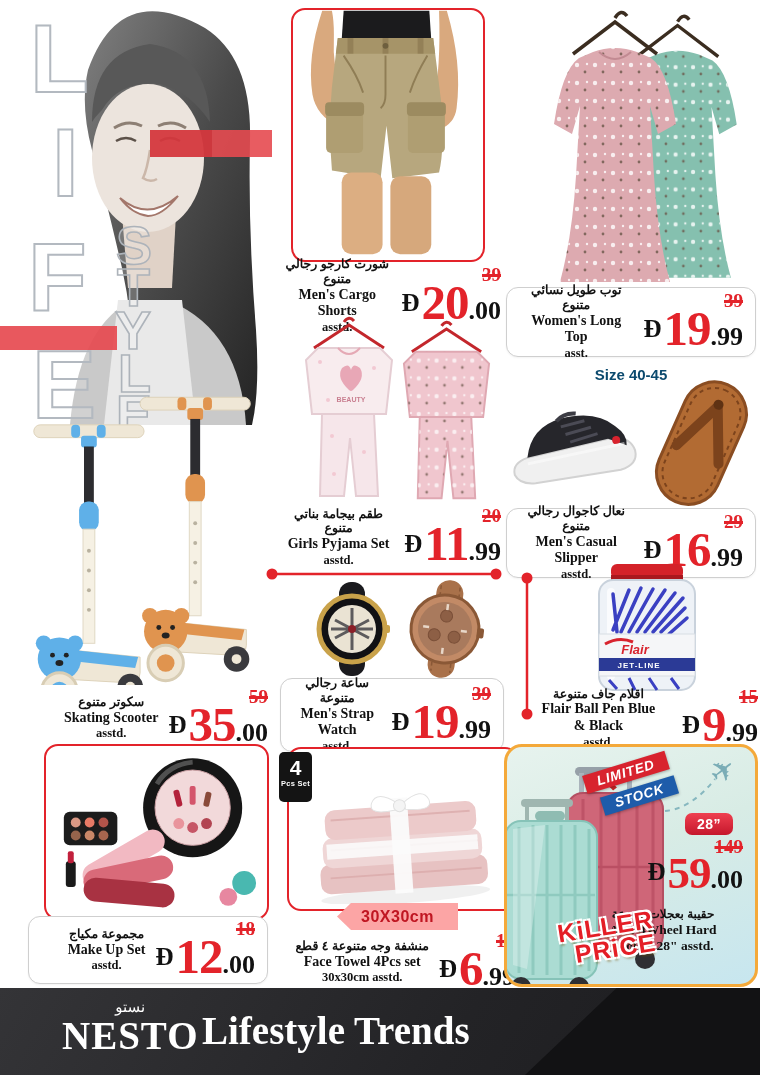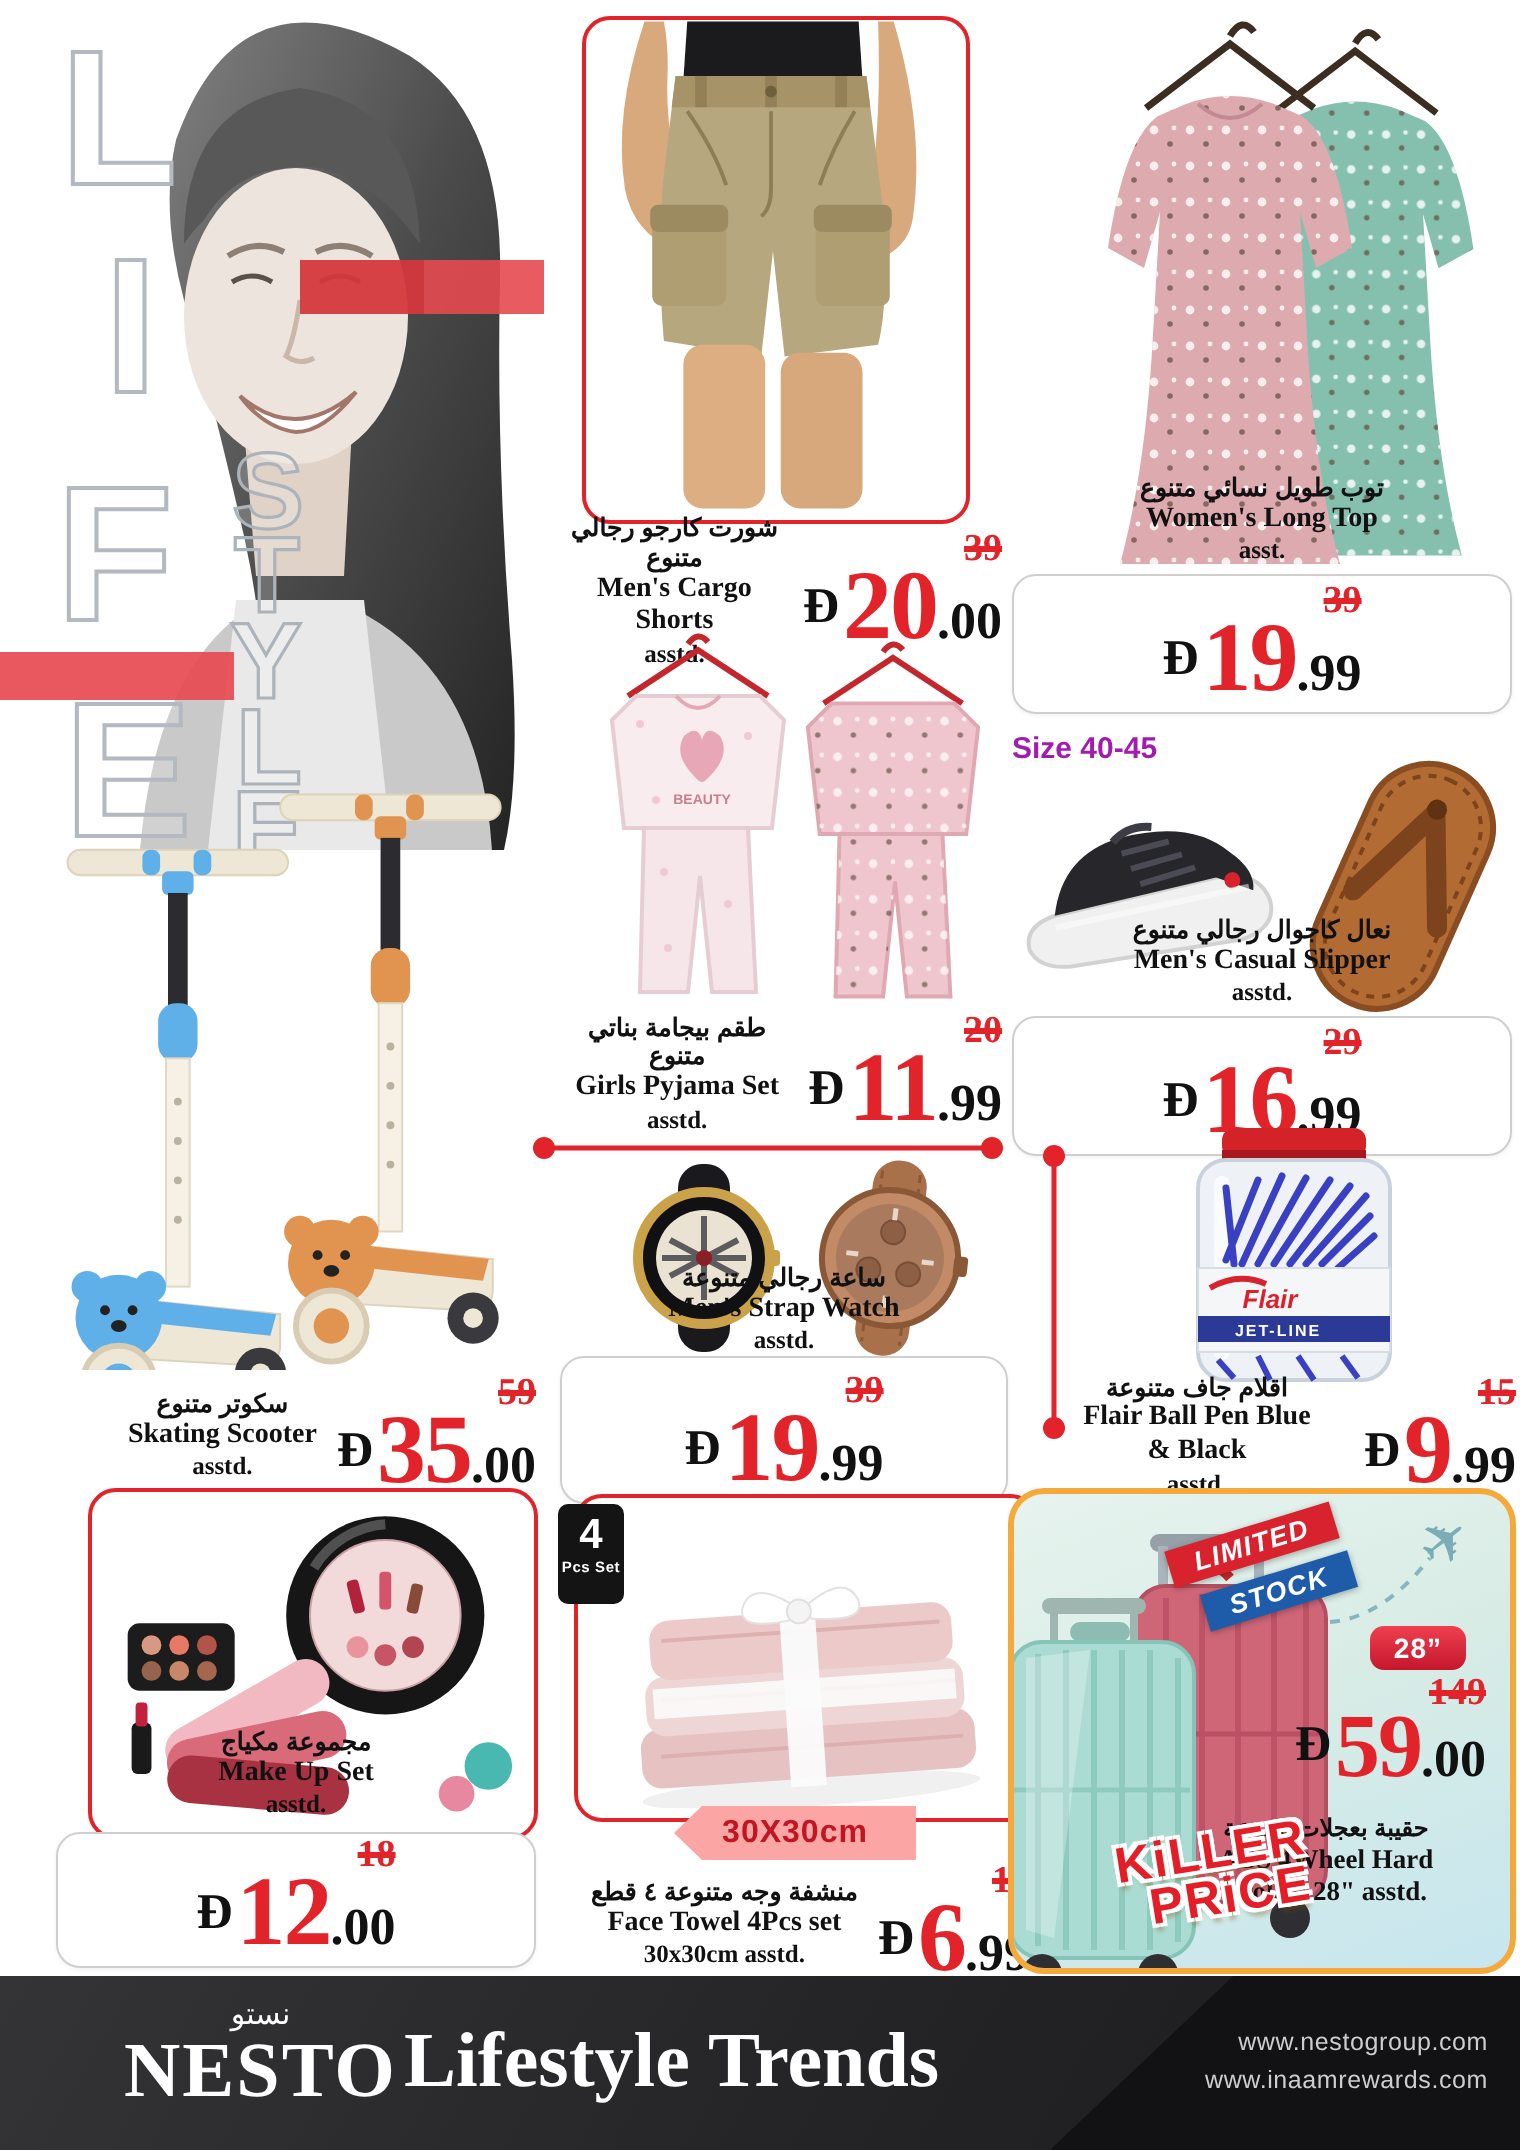--- a/index.html
+++ b/index.html
@@ -2,38 +2,38 @@
 <html><head>
 <meta charset="utf-8">
 <style>
   html,body{margin:0;padding:0;background:#fff;}
   .page{position:relative;width:760px;height:1075px;background:#fff;overflow:hidden;
         font-family:"Liberation Sans",sans-serif;color:#111;}
   svg{display:block;}
 
   
   .price-block{position:absolute;display:flex;align-items:center;justify-content:flex-end;gap:10px;}
-  .pcard{border:1.5px solid #cfcfcf;border-radius:12px;background:#fff;box-shadow:0 1px 2px rgba(0,0,0,.05);padding:4px 12px;flex-direction:column;}
+  .pcard{border:1.5px solid #cfcfcf;border-radius:12px;background:#fff;box-shadow:0 1px 2px rgba(0,0,0,.05);padding:4px 12px;}
   .names{text-align:center;line-height:1.18;}
   .names .ar{font-size:12.5px;font-weight:700;direction:rtl;}
   .names .en{font-family:"Liberation Serif",serif;font-weight:700;font-size:14px;}
   .names .sub{font-family:"Liberation Serif",serif;font-weight:700;font-size:12.5px;}
   .price{position:relative;padding-top:16px;white-space:nowrap;font-family:"Liberation Serif",serif;font-weight:700;}
   .cur{display:inline-block;font-size:25px;transform:translateY(-8px);margin-right:2px;}
   .pint{display:inline-block;font-size:49px;line-height:.82;letter-spacing:-1px;color:#e3232a;}
   .pdec{display:inline-block;font-size:26px;color:#111;}
   .pold{position:absolute;top:-3px;right:0;color:#e3232a;font-size:19px;
         text-decoration:line-through;text-decoration-thickness:2.5px;}
 
   
   .redcard{position:absolute;border:2.5px solid #e3232a;border-radius:14px;background:#fff;overflow:hidden;}
   .photo{position:absolute;}
 
-  .size-note{position:absolute;left:506px;top:366px;width:250px;text-align:left;
-             color:#a21caf;font-weight:700;font-size:15px;}
+  .size-note{position:absolute;left:506px;top:366px;width:250px;text-align:center;
+             color:#0c4a6e;font-weight:700;font-size:15px;}
 
   
   .divider{position:absolute;}
 
   
   .pcs-badge{position:absolute;left:279px;top:752px;width:33px;height:50px;background:#141414;
              border-radius:5px;color:#fff;text-align:center;z-index:5;}
   .pcs-num{font-size:21px;font-weight:800;line-height:1.05;padding-top:5px;}
   .pcs-lbl{font-size:7.5px;font-weight:700;letter-spacing:.3px;}
   .size-badge{position:absolute;left:337px;top:903px;width:121px;height:27px;background:#fca5a5;
@@ -509,19 +509,15 @@
     </div>
   </div>
 
   <div class="footer">
     <div class="footer-dark"></div>
     <div class="brand-wrap">
       <div class="brand-ar">نستو</div>
       <div class="brand-name">NESTO</div>
     </div>
     <div class="footer-title">Lifestyle Trends</div>
-    <div class="urls">
-      <div>www.nestogroup.com</div>
-      <div>www.inaamrewards.com</div>
-    </div>
   </div>
 
 </div>
 
 </body></html>

